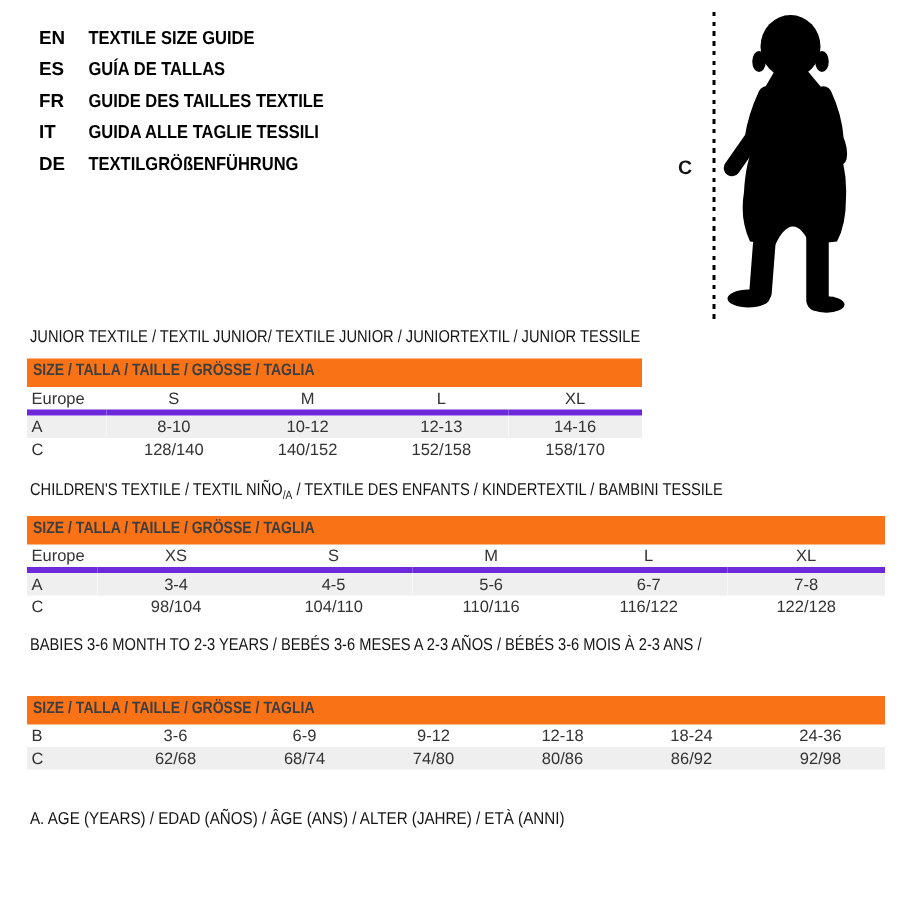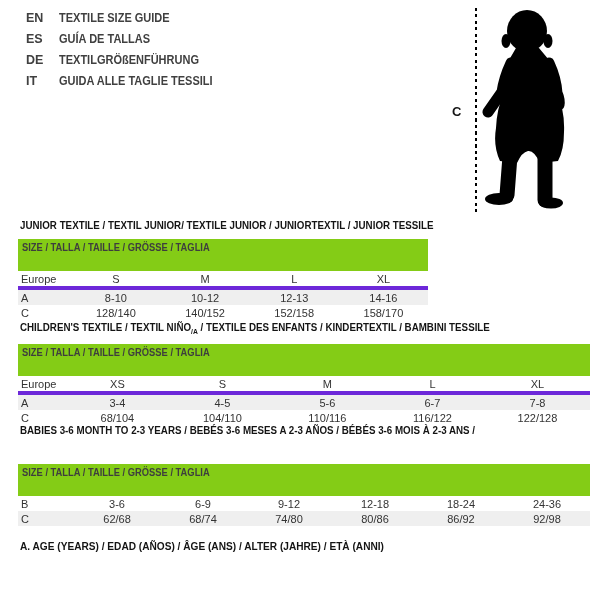--- a/index.html
+++ b/index.html
@@ -5,62 +5,66 @@
   html,body{margin:0;padding:0;}
   body{
     width:600px;height:600px;background:#ffffff;position:relative;
     font-family:"Liberation Sans", sans-serif;color:#333;overflow:hidden;
   }
   .abs{position:absolute;}
   .cond{display:inline-block;transform:scaleX(0.85);transform-origin:0 50%;white-space:nowrap;}
   .cond88{display:inline-block;transform:scaleX(0.88);transform-origin:0 50%;white-space:nowrap;}
 
   
-  .lang-row{display:flex;height:21px;align-items:flex-start;font-weight:bold;font-size:12.5px;color:#404040;}
+  .lang-row{display:flex;height:21px;align-items:flex-end;font-weight:bold;font-size:12.5px;color:#000000;}
   .lang-code{width:33px;flex:0 0 33px;}
 
   
-  .heading{font-weight:bold;color:#141414;font-size:11.5px;line-height:16px;}
+  .heading{font-weight:normal;color:#141414;font-size:11.5px;line-height:16px;}
   .sub{font-size:8px;vertical-align:-2.5px;}
 
   
   .tblwrap{position:absolute;}
-  .size-bar{height:32px;background:#84cc16;color:#3e3e3e;font-weight:bold;font-size:11px;line-height:17px;padding-left:4px;overflow:hidden;}
+  .size-bar{height:19px;background:#f97316;color:#3e3e3e;font-weight:bold;font-size:11px;line-height:17px;padding-left:4px;overflow:hidden;}
   table{border-collapse:collapse;width:100%;table-layout:fixed;font-size:11px;color:#333;}
   td{padding:0;height:15px;text-align:center;vertical-align:middle;overflow:hidden;white-space:nowrap;}
   td.lbl{text-align:left;padding-left:3px;}
   tr.line td{border-bottom:4px solid #6d28d9;}
   tr.shade{background:#efefef;}
 
   
   .dotline{width:2px;background-image:repeating-linear-gradient(to bottom,#000 0 3px,transparent 3px 6.5px);}
   .c-label{font-weight:bold;font-size:13px;color:#141414;}
 
   
-  .legend-line{font-weight:bold;font-size:11.5px;color:#141414;line-height:17px;}
+  .legend-line{font-weight:normal;font-size:11.5px;color:#141414;line-height:17px;}
 </style>
 </head>
 <body>
 
 <div class="abs" style="left:26px;top:11px;">
   <div class="lang-row">
     <span class="lang-code">EN</span>
     <span class="cond88">TEXTILE SIZE GUIDE</span>
   </div>
   <div class="lang-row">
     <span class="lang-code">ES</span>
     <span class="cond88">GUÍA DE TALLAS</span>
   </div>
   <div class="lang-row">
+    <span class="lang-code">FR</span>
+    <span class="cond88">GUIDE DES TAILLES TEXTILE</span>
+  </div>
+  <div class="lang-row">
+    <span class="lang-code">IT</span>
+    <span class="cond88">GUIDA ALLE TAGLIE TESSILI</span>
+  </div>
+  <div class="lang-row">
     <span class="lang-code">DE</span>
     <span class="cond88">TEXTILGRÖßENFÜHRUNG</span>
-  </div>
-  <div class="lang-row">
-    <span class="lang-code">IT</span>
-    <span class="cond88">GUIDA ALLE TAGLIE TESSILI</span>
   </div>
 </div>
 
 <span class="abs c-label" style="left:452px;top:104px;">C</span>
 <div class="abs dotline" style="left:475px;top:8px;height:205px;"></div>
 <svg class="abs" style="left:480px;top:0px;" width="120" height="220" viewBox="0 0 120 220" aria-hidden="true">
   <g fill="#000">
     <ellipse cx="47" cy="31" rx="20" ry="21"></ellipse>
     <ellipse cx="26" cy="41" rx="4.5" ry="7"></ellipse>
     <ellipse cx="68" cy="41" rx="4.5" ry="7"></ellipse>
@@ -143,21 +147,21 @@
       <tr class="shade">
         <td class="lbl">A</td>
         <td>3-4</td>
         <td>4-5</td>
         <td>5-6</td>
         <td>6-7</td>
         <td>7-8</td>
       </tr>
       <tr>
         <td class="lbl">C</td>
-        <td>68/104</td>
+        <td>98/104</td>
         <td>104/110</td>
         <td>110/116</td>
         <td>116/122</td>
         <td>122/128</td>
       </tr>
     </tbody>
   </table>
 </div>
 
 <div class="abs heading" style="left:20px;top:422px;">

